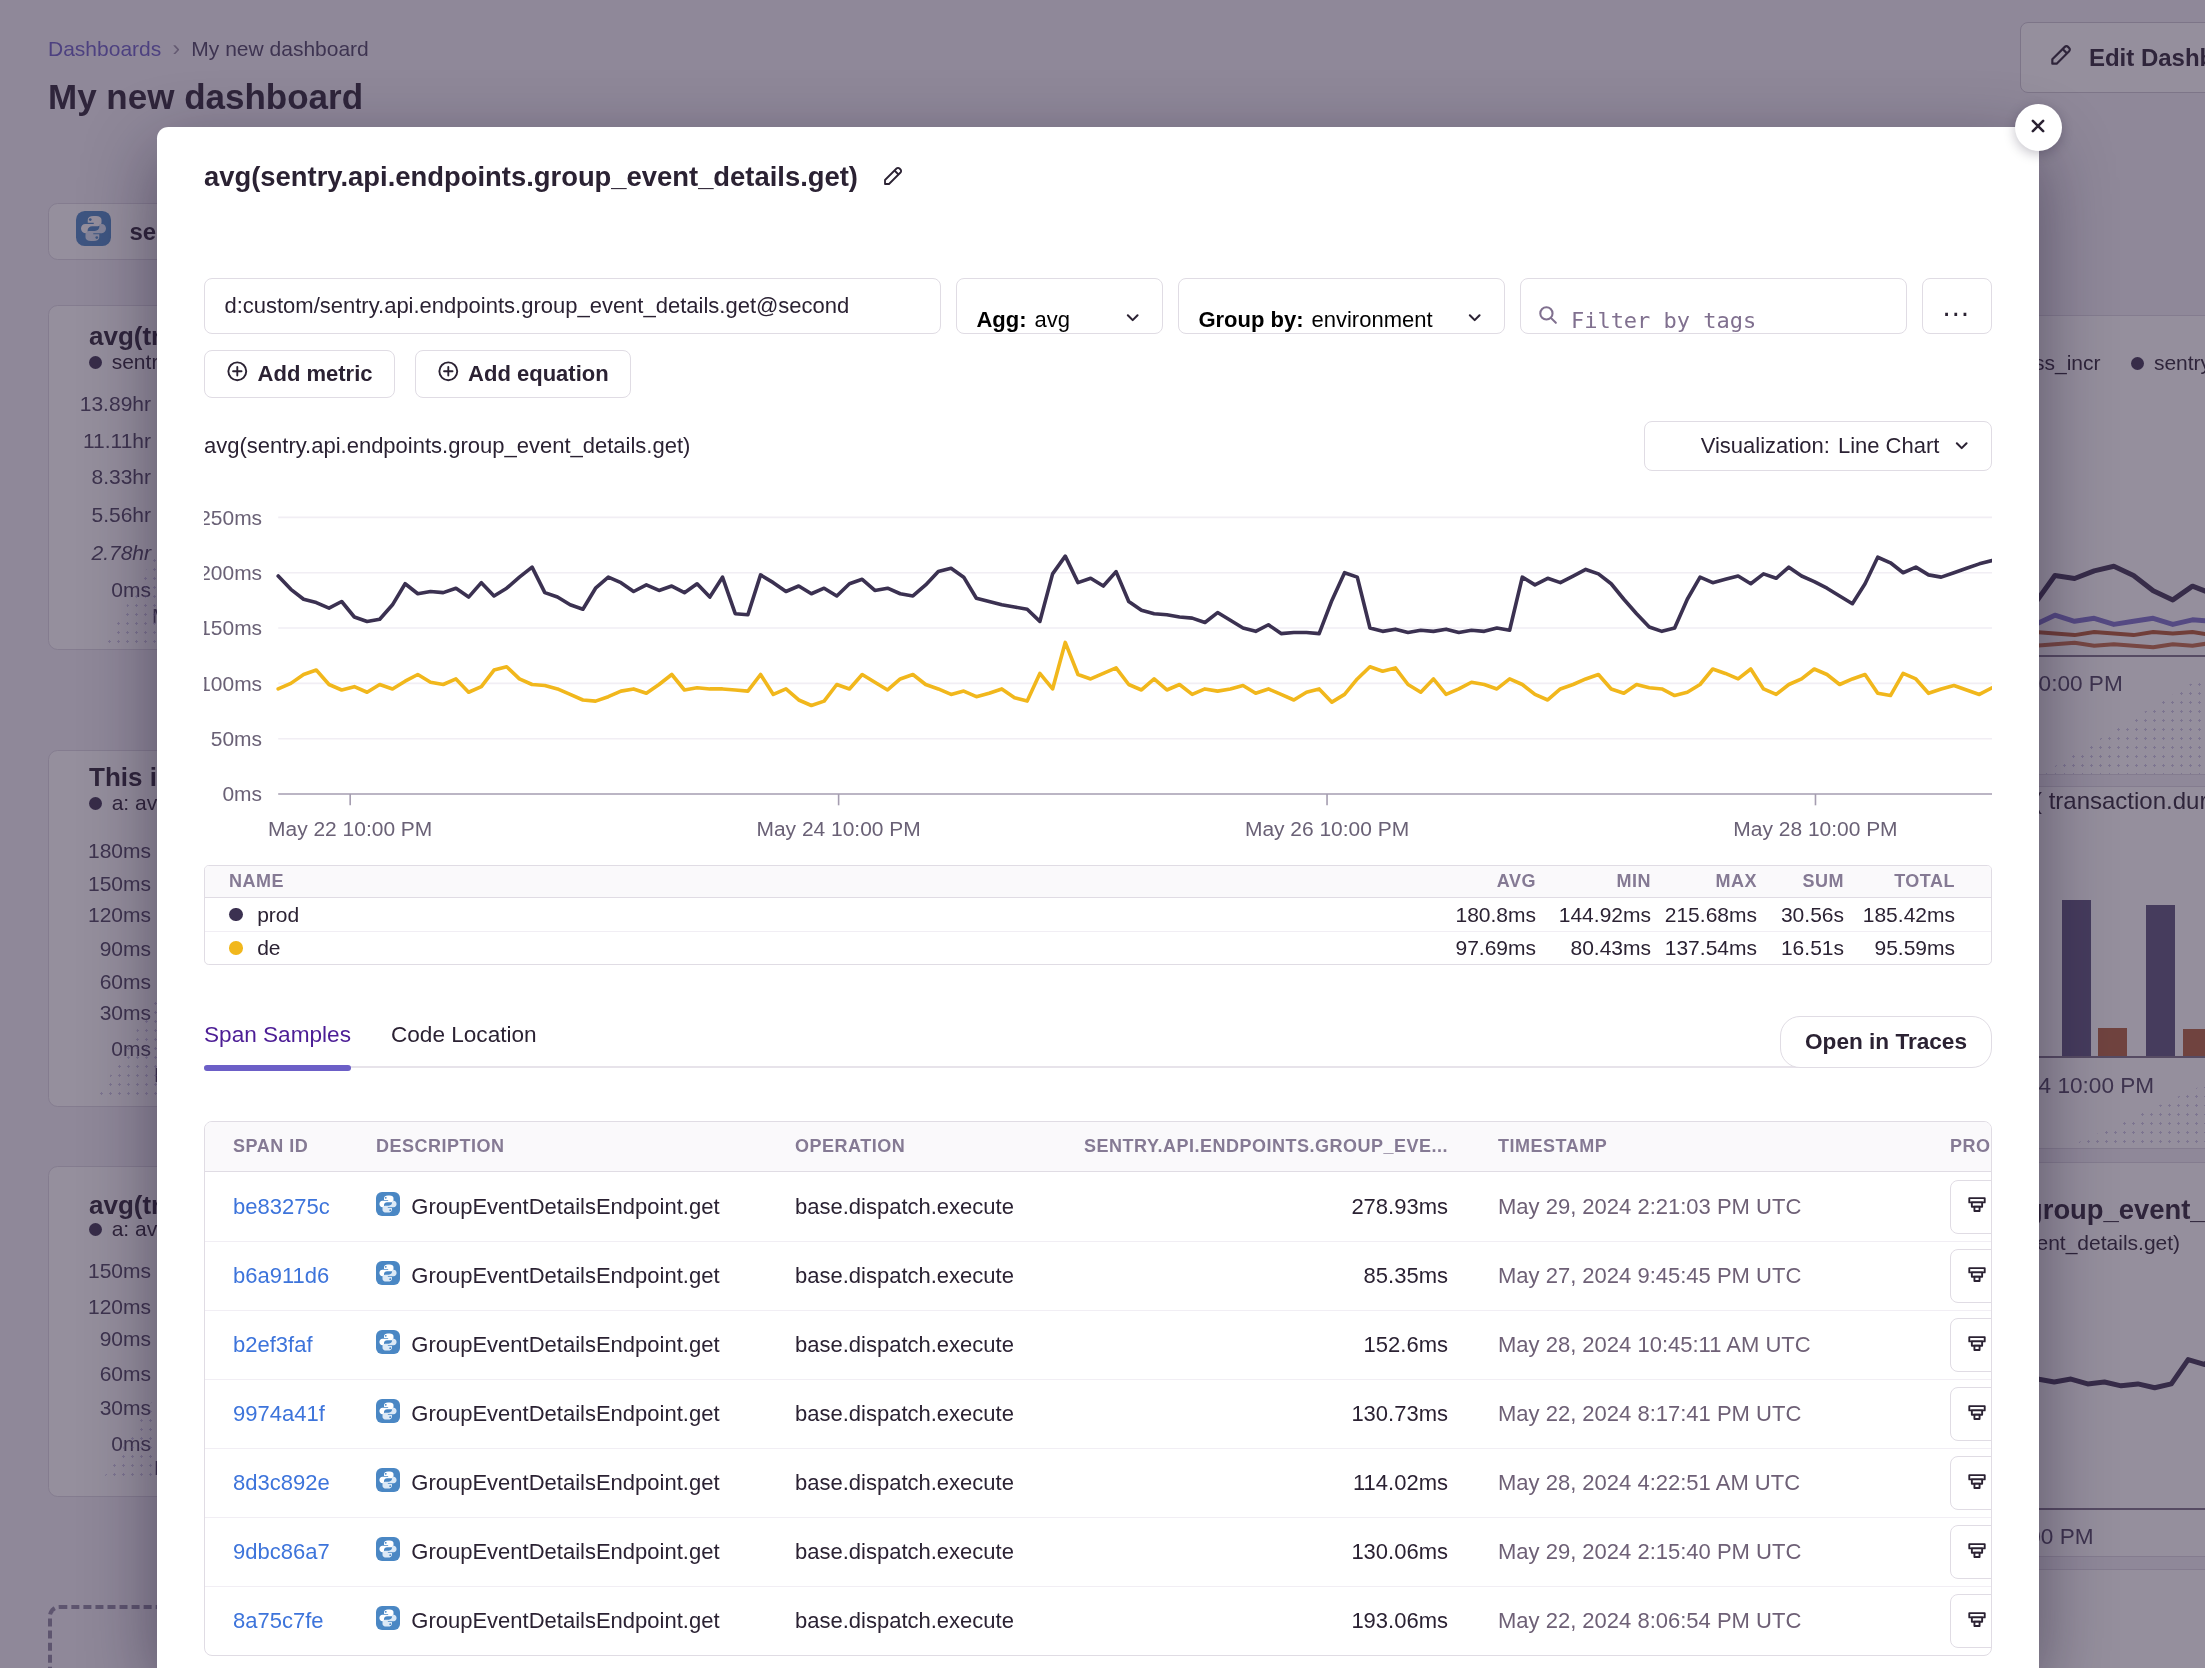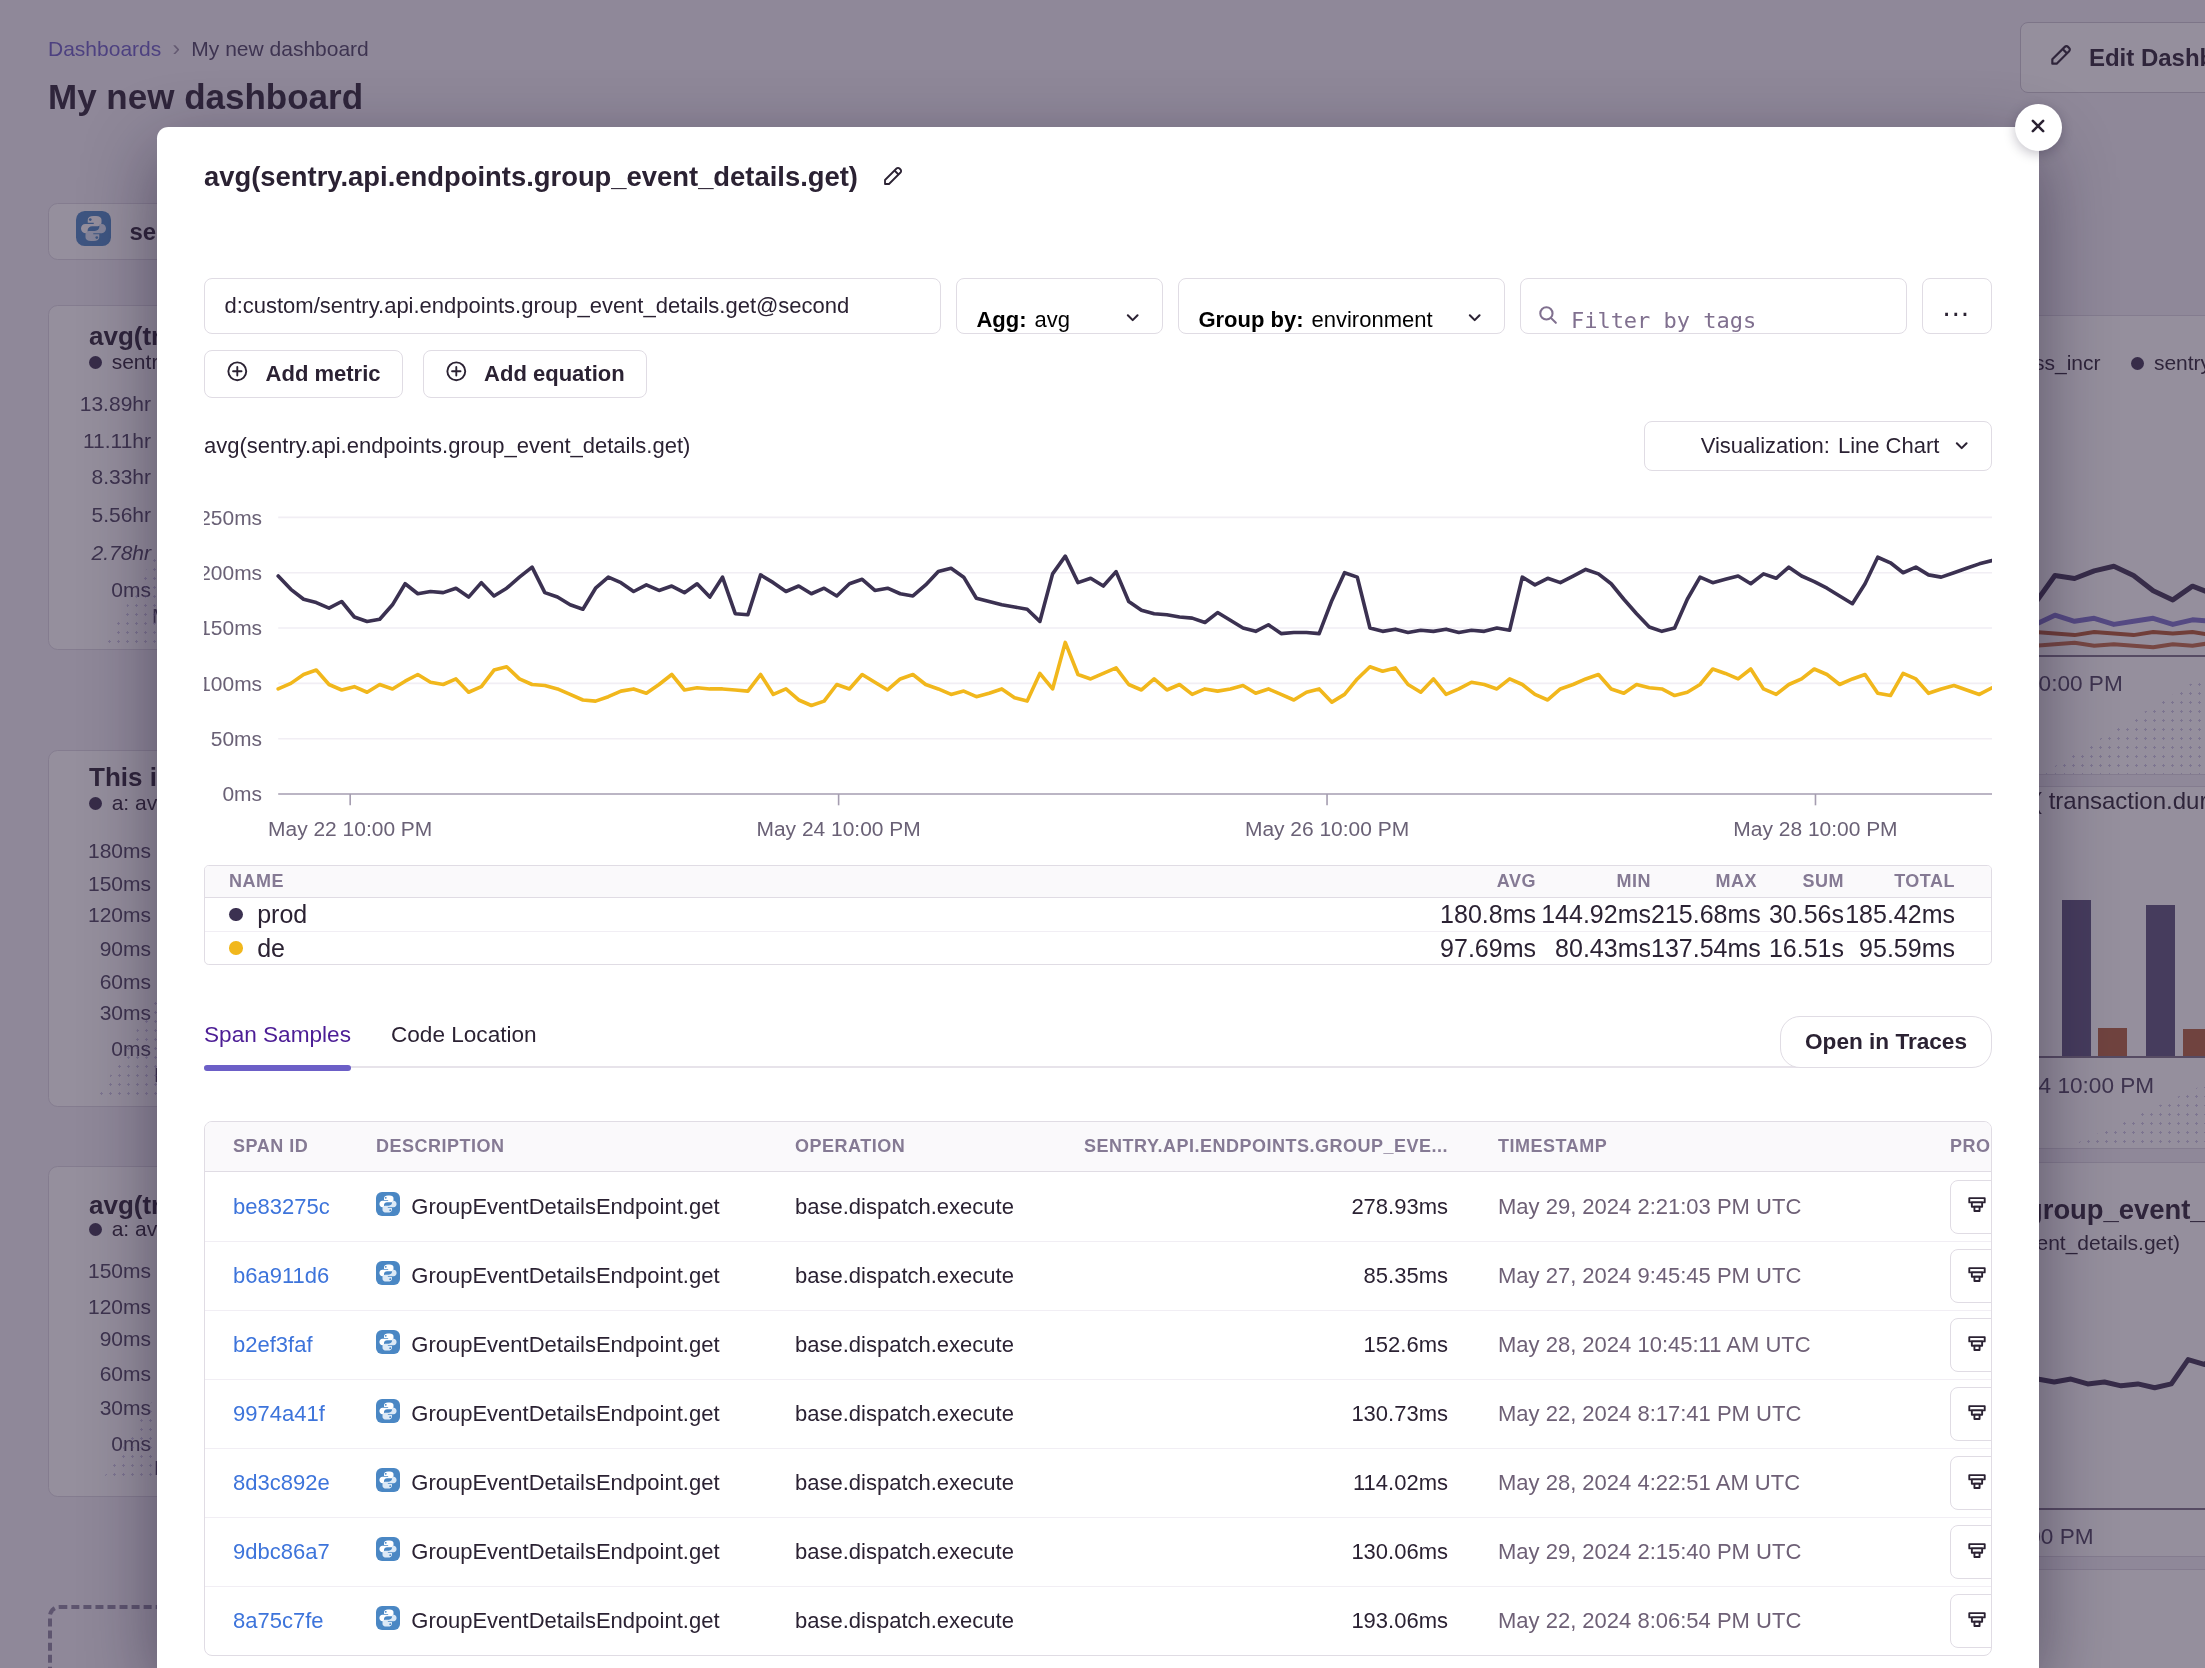--- a/index.html
+++ b/index.html
@@ -55,34 +55,34 @@
   .agg-btn { width:207px; padding:0 19.4px; cursor:pointer; }
   .group-btn { width:327px; padding:0 19.4px; cursor:pointer; }
   .filter-box { width:387px; padding:0 16px; gap:11.3px; }
   .filter-input { border:none; outline:none; flex:1; font-size:22px; font-family:"DejaVu Sans Mono", monospace; color:#2b2233; }
   .filter-input::placeholder { color:#80708f; }
   .btn-label-bold { font-weight:bold; margin-right:8px; }
   .chev { margin-left:auto; flex:0 0 auto; }
   .dots-btn { width:70px; height:56px; border:0.8px solid #e0dce4; border-radius:8px; background:#fff; font-size:29px; letter-spacing:2.4px; color:#2b2233; cursor:pointer; line-height:24px; }
 
   .add-row { position:absolute; left:47px; top:223px; display:flex; gap:20px; }
-  .add-btn { height:48px; border:0.8px solid #e0dce4; border-radius:8px; background:#fff; display:flex; align-items:center; gap:17px;
+  .add-btn { height:48px; border:0.8px solid #e0dce4; border-radius:8px; background:#fff; display:flex; align-items:center; gap:9px;
     padding:0 21px; font-size:22px; font-weight:bold; color:#2b2233; cursor:pointer; }
 
   .chart-header { position:absolute; left:47px; top:294px; width:1788px; display:flex; justify-content:space-between; align-items:center; }
   .chart-label { font-size:22px; color:#2b2233; }
   .vis-btn { height:50px; border:0.8px solid #e0dce4; border-radius:8px; background:#fff; display:flex; align-items:center; gap:8px;
     padding:0 19.4px; font-size:22px; color:#2b2233; cursor:pointer; }
 
   .main-chart { position:absolute; left:47px; top:379px; }
 
   .summary { position:absolute; left:47px; top:738px; width:1788px; border:0.8px solid #e0dce4; border-radius:4.8px; overflow:hidden; }
   .sum-grid { display:grid; grid-template-columns:1fr 125px 115px 106px 87px 111px; align-items:center; padding:0 36px 0 24px; }
   .sum-head { background:#faf9fb; height:32px; font-size:18px; font-weight:bold; color:#857a94; letter-spacing:0.5px; border-bottom:0.8px solid #e0dce4; }
-  .sum-row { height:33px; font-size:25px; color:#2b2233; }
+  .sum-row { height:33px; font-size:21px; color:#2b2233; }
   .sum-row + .sum-row { border-top:0.8px solid #f1eef4; }
   .num { text-align:right; }
   .name-cell { display:flex; align-items:center; gap:14.5px; }
   .sum-dot { width:13.7px; height:13.7px; border-radius:50%; }
 
   .tabs-row { position:absolute; left:47px; top:895px; width:1788px; }
   .tabs { display:flex; gap:40px; border-bottom:2.4px solid #e7e3ea; width:1678px; padding-bottom:18px; }
   .tab { font-size:22.6px; color:#2b2233; cursor:pointer; position:relative; }
   .tab.active { color:#4c1d95; }
   .tab.active::after { content:""; position:absolute; left:0; right:0; bottom:-22.6px; height:5.6px; background:#6c5fc7; border-radius:3.2px; }

